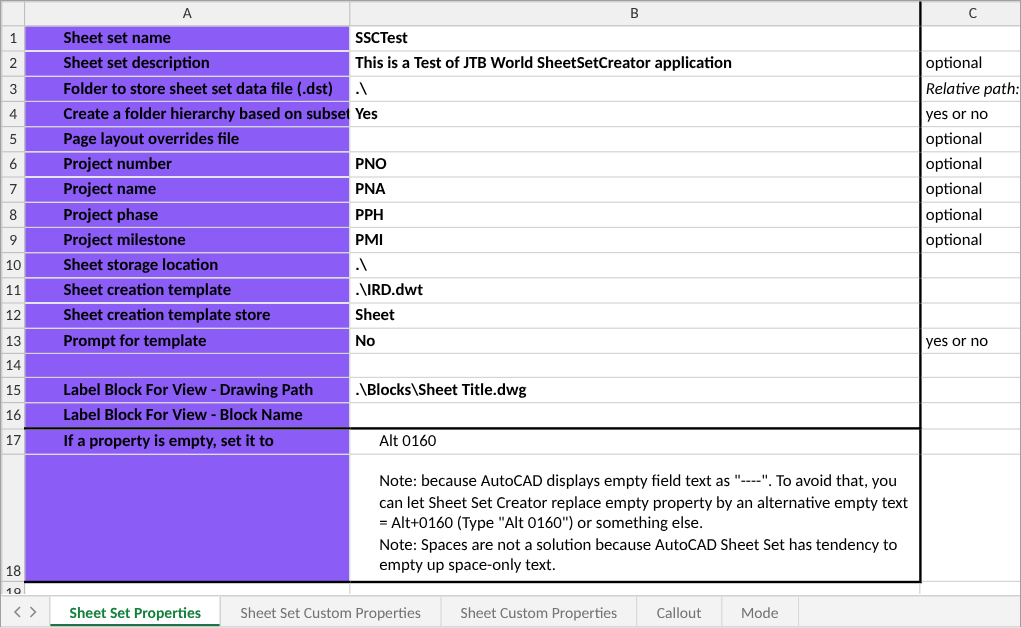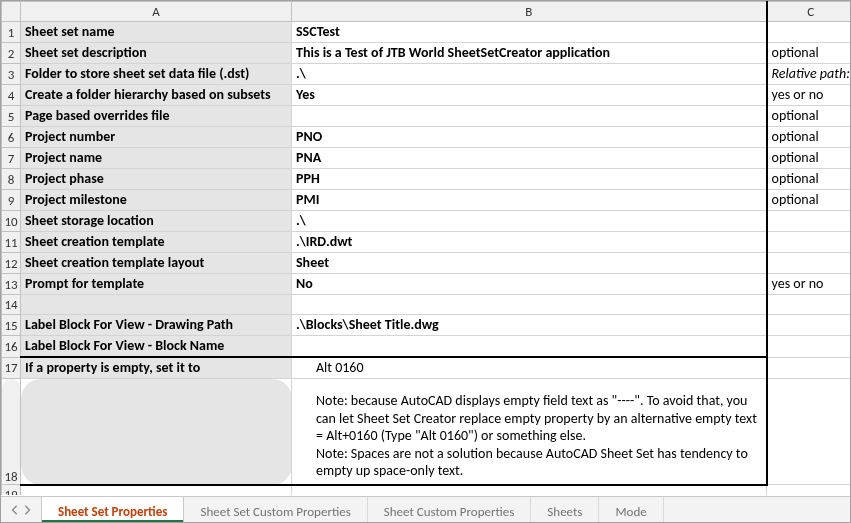--- a/index.html
+++ b/index.html
@@ -54,30 +54,30 @@
     border-color: #c0c0c0;
     font-weight: normal;
   }
   .corner { background: #f0f0f0; border-color:#c0c0c0;}
   .colA { width: 271px; }
   .colB { width: 475px; }
   .colC { width: 88px; }
   .rhw { width: 19px; }
 
   .cell { padding: 1px 4px; line-height: 18px; }
-  .labelcell { background: #e5e5e5; font-weight: 700; }
+  .labelcell { background: #8b5cf6; font-weight: 700; padding-left: 28px; }
   .italic { font-style: italic; }
   .optcell { font-weight: 400;}
   
   .thickR { border-right: 2px solid #000 !important; }
   .thickB { border-bottom: 2px solid #000 !important; }
   
   .wrap { white-space: normal; line-height: 1.25; padding-top:3px; padding-bottom:3px; font-weight:400;}
   .alt0160 { padding-left: 24px; font-weight:400;}
-  .row18 td { height: 106px; vertical-align: bottom; border-radius: 20px; }
+  .row18 td { height: 106px; vertical-align: bottom; }
   .row18 .cell.wrap { padding-left: 24px; padding-bottom: 4px;}
   
   .tabstrip {
     position: absolute;
     left: 0; right: 0; bottom: 0;
     height: 26px;
     background: #f3f3f3;
     border-top: 1px solid #c8c8c8;
     display: flex;
     align-items: stretch;
@@ -93,21 +93,21 @@
   .tab {
     padding: 4px 16px 0 16px;
     border-right: 1px solid #d9d9d9;
     color: #737373;
     cursor: pointer;
     display:flex; align-items:center;
     position: relative;
   }
   .tab.active {
     background: #fff;
-    color: #c2410c;
+    color: #15803d;
     font-weight: 700;
     border-left: 1px solid #c8c8c8;
     border-right: 1px solid #c8c8c8;
   }
   .tab.active::after{
     content:"";
     position:absolute; left:0; right:0; bottom:0; height:2px;
     background:#217346;
   }
 </style>
@@ -177,21 +177,21 @@
             <td class="thickR">
               <div class="cell">Yes</div>
             </td>
             <td>
               <div class="cell optcell">yes or no</div>
             </td>
           </tr>
           <tr>
             <td class="rowhead">5</td>
             <td class="labelcell">
-              <div class="cell">Page based overrides file</div>
+              <div class="cell">Page layout overrides file</div>
             </td>
             <td class="thickR">
               <div class="cell"></div>
             </td>
             <td>
               <div class="cell optcell">optional</div>
             </td>
           </tr>
           <tr>
             <td class="rowhead">6</td>
@@ -261,21 +261,21 @@
             <td class="thickR">
               <div class="cell">.\IRD.dwt</div>
             </td>
             <td>
               <div class="cell optcell"></div>
             </td>
           </tr>
           <tr>
             <td class="rowhead">12</td>
             <td class="labelcell">
-              <div class="cell">Sheet creation template layout</div>
+              <div class="cell">Sheet creation template store</div>
             </td>
             <td class="thickR">
               <div class="cell">Sheet</div>
             </td>
             <td>
               <div class="cell optcell"></div>
             </td>
           </tr>
           <tr>
             <td class="rowhead">13</td>
@@ -361,17 +361,17 @@
           <path d="M6 1 L1 6 L6 11" stroke="#888" stroke-width="1.6" fill="none"></path>
         </svg>
       <svg viewBox="0 0 8 12">
           <path d="M2 1 L7 6 L2 11" stroke="#888" stroke-width="1.6" fill="none"></path>
         </svg>
     </div>
     <div id="tabs" style="display:flex;align-items:stretch;overflow:hidden;">
         <div class="tab active">Sheet Set Properties</div>
         <div class="tab">Sheet Set Custom Properties</div>
         <div class="tab">Sheet Custom Properties</div>
-        <div class="tab">Sheets</div>
+        <div class="tab">Callout</div>
         <div class="tab">Mode</div>
       </div>
   </div>
 </div>
 
 </body></html>

